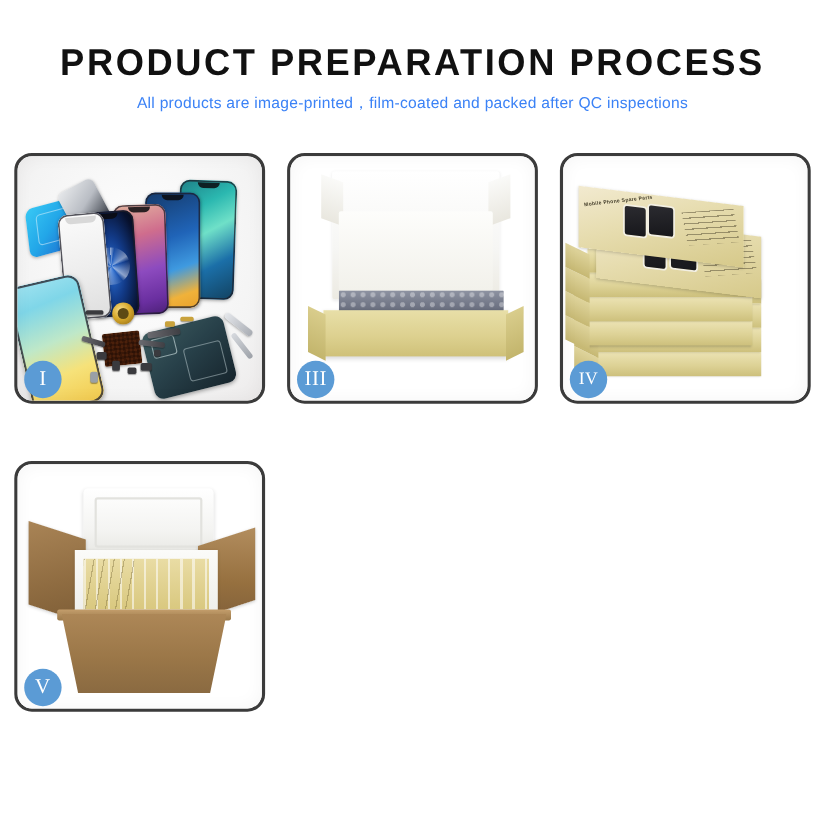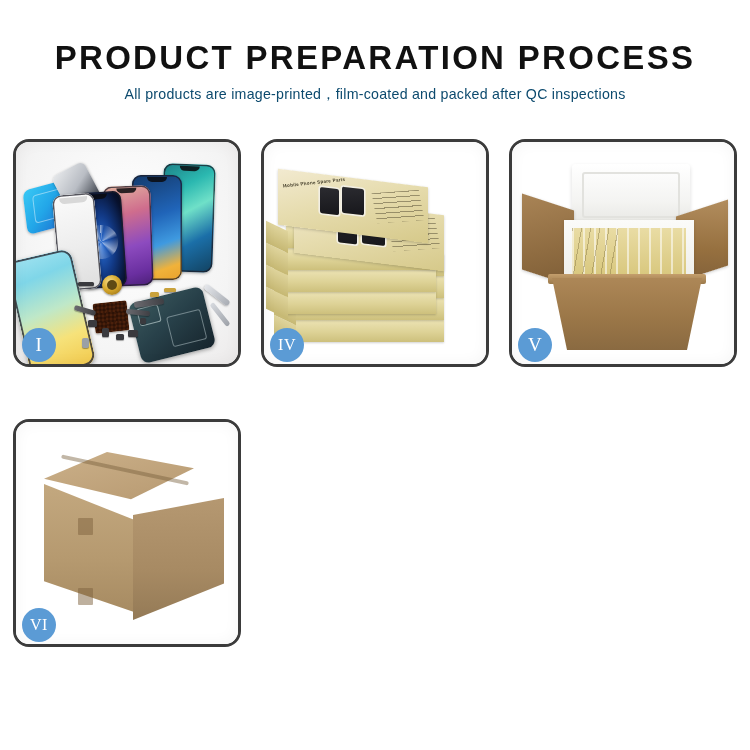--- a/index.html
+++ b/index.html
@@ -11,21 +11,21 @@
   .page{width:750px;height:750px;position:relative;}
 
   
   .header{padding-top:38px;text-align:center;}
   .title{
     font-size:34px;line-height:38px;font-weight:700;color:#111111;
     letter-spacing:2.4px;font-family:"Liberation Sans","DejaVu Sans",sans-serif;
     transform:scaleX(0.97);transform-origin:center;white-space:nowrap;
   }
   .subtitle{
-    margin-top:9px;font-size:14.2px;line-height:18px;color:#0c4a6e;
+    margin-top:9px;font-size:14.2px;line-height:18px;color:#3b82f6;
     letter-spacing:0.25px;white-space:nowrap;
   }
 
   
   .grid{
     position:absolute;left:13px;top:139px;width:724px;height:545px;
     display:grid;grid-template-columns:repeat(3,228px);
     grid-template-rows:repeat(2,228px);
     column-gap:20px;row-gap:52px;
   }
@@ -303,20 +303,30 @@
         <div class="chip" style="left:148px;top:146px;width:12px;height:4px;background:#c9a23c;"></div>
         <div class="flex" style="left:58px;top:166px;width:22px;height:5px;transform:rotate(16deg);"></div>
         <div class="flex" style="left:118px;top:158px;width:30px;height:6px;transform:rotate(-8deg);"></div>
         <div class="flex" style="left:110px;top:168px;width:24px;height:5px;transform:rotate(6deg);"></div>
         <div class="edge-shadow"></div>
       </div>
       <div class="badge">I</div>
     </div>
 
 
+    <div class="panel">
+      <div class="panel-inner p3">
+        <div class="lid3"></div>
+        <div class="foam3"></div>
+        <div class="wrap3"></div>
+        <div class="tray3"></div>
+        <div class="edge-shadow"></div>
+      </div>
+      <div class="badge">III</div>
+    </div>
 
     <div class="panel">
       <div class="panel-inner p4">
         <div class="stackbox" style="left:30px;top:178px;">
             <span class="side"></span>
           </div>
         <div class="stackbox" style="left:30px;top:156px;">
             <span class="side"></span>
           </div>
         <div class="stackbox" style="left:30px;top:134px;">
@@ -361,27 +371,15 @@
         <div class="flapR"></div>
         <div class="foambody"></div>
         <div class="innerboxes"></div>
         <div class="carton5rim"></div>
         <div class="carton5"></div>
         <div class="edge-shadow"></div>
       </div>
       <div class="badge">V</div>
     </div>
 
-    <div class="panel">
-      <div class="panel-inner p6">
-        <div class="c6top"></div>
-        <div class="c6front"></div>
-        <div class="c6side"></div>
-        <div class="c6seam"></div>
-        <div class="c6tape" style="left:62px;top:96px;"></div>
-        <div class="c6tape" style="left:62px;top:166px;"></div>
-        <div class="edge-shadow"></div>
-      </div>
-      <div class="badge wide">VI</div>
-    </div>
 
   </div>
 </div>
 
 </body></html>

